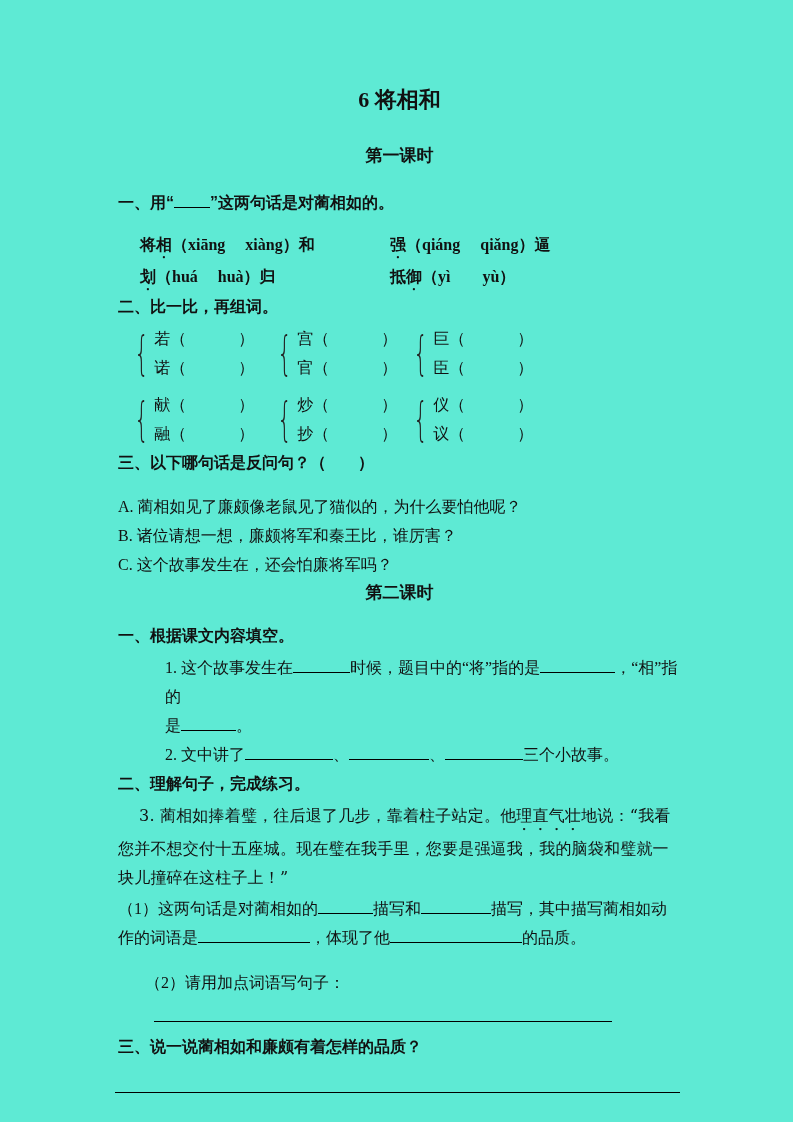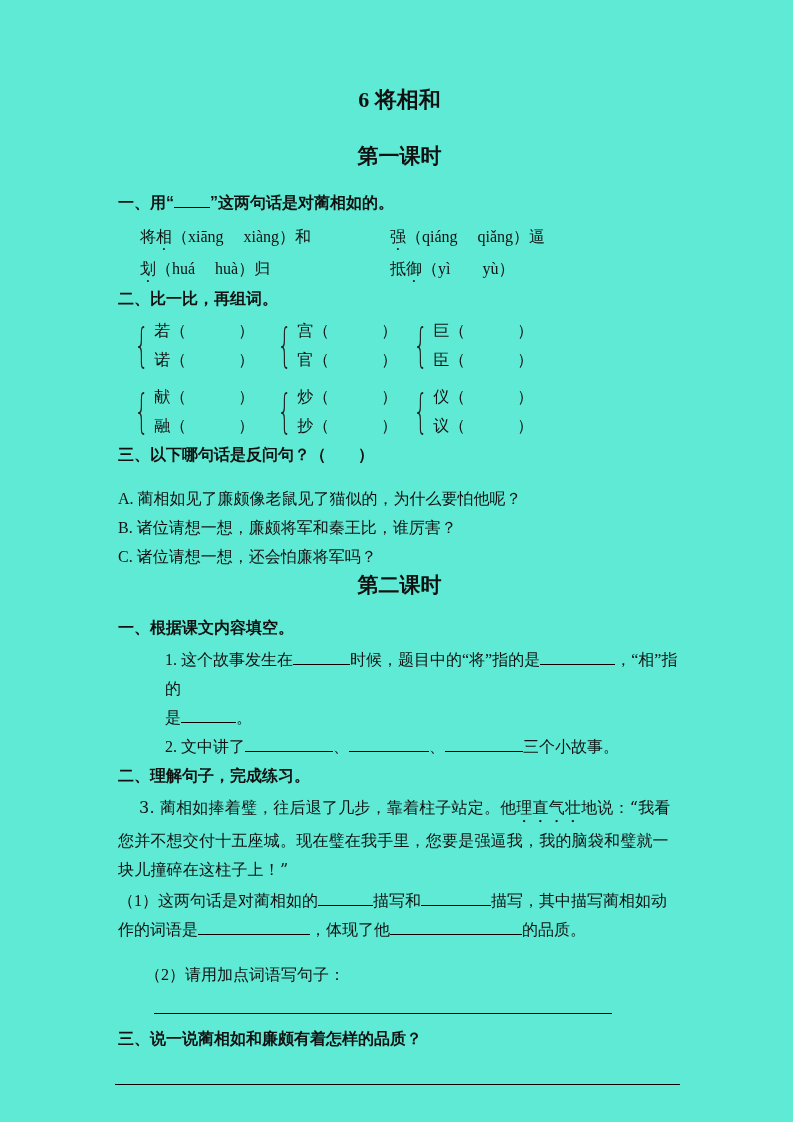--- a/index.html
+++ b/index.html
@@ -17,45 +17,46 @@
   }
   .title{
     text-align:center;
     font-size:22px;
     font-weight:bold;
     line-height:29px;
     font-family:"Liberation Serif","DejaVu Serif",serif;
   }
   .session-header{
     text-align:center;
-    font-size:21px;
+    font-size:17px;
     font-weight:bold;
     line-height:24px;
     margin-top:30px;
   }
   .sec-heading{
     font-size:16px;
     font-weight:bold;
     line-height:22px;
     font-family:"Liberation Sans","DejaVu Sans",sans-serif;
     margin-top:24px;
   }
   .blank{
     display:inline-block;
     border-bottom:1px solid #000;
     height:15px;
     vertical-align:baseline;
   }
   
   .words-grid{
-    margin-top:8px;
+    margin-top:16px;
     padding-left:22px;
     display:grid;
     grid-template-columns:250px auto;
     line-height:30px;
+    font-weight:bold;
   }
   .em-dot{
     -webkit-text-emphasis:filled dot;
     -webkit-text-emphasis-position:under right;
     text-emphasis:filled dot;
     text-emphasis-position:under right;
   }
   
   .pairs-grid{
     margin-top:6px;
@@ -175,21 +176,21 @@
         <div class="pair-line"><span>议</span><span>（</span><span class="pgap"></span><span>）</span></div>
       </div>
     </div>
   </div>
 
   <div class="sec-heading" style="margin-top:4px">三、以下哪句话是反问句？（　　）</div>
 
   <div class="options">
     <div class="option">A. 蔺相如见了廉颇像老鼠见了猫似的，为什么要怕他呢？</div>
     <div class="option">B. 诸位请想一想，廉颇将军和秦王比，谁厉害？</div>
-    <div class="option">C. 诸位请想一想，还会怕廉将军吗？</div>
+    <div class="option">C. 这个故事发生在，还会怕廉将军吗？</div>
   </div>
 
   <div class="session-header" style="margin-top:2px">第二课时</div>
 
   <div class="sec-heading" style="margin-top:20px">一、根据课文内容填空。</div>
 
   <div class="fill-line fill-first"><span>1. 这个故事发生在</span><span class="blank" style="width: 57px;"></span><span>时候，题目中的“将”指的是</span><span class="blank" style="width: 75px;"></span><span>，“相”指的</span></div>
   <div class="fill-line"><span>是</span><span class="blank" style="width: 55px;"></span><span>。</span></div>
   <div class="fill-line"><span>2. 文中讲了</span><span class="blank" style="width: 88px;"></span><span>、</span><span class="blank" style="width: 80px;"></span><span>、</span><span class="blank" style="width: 78px;"></span><span>三个小故事。</span></div>
 

